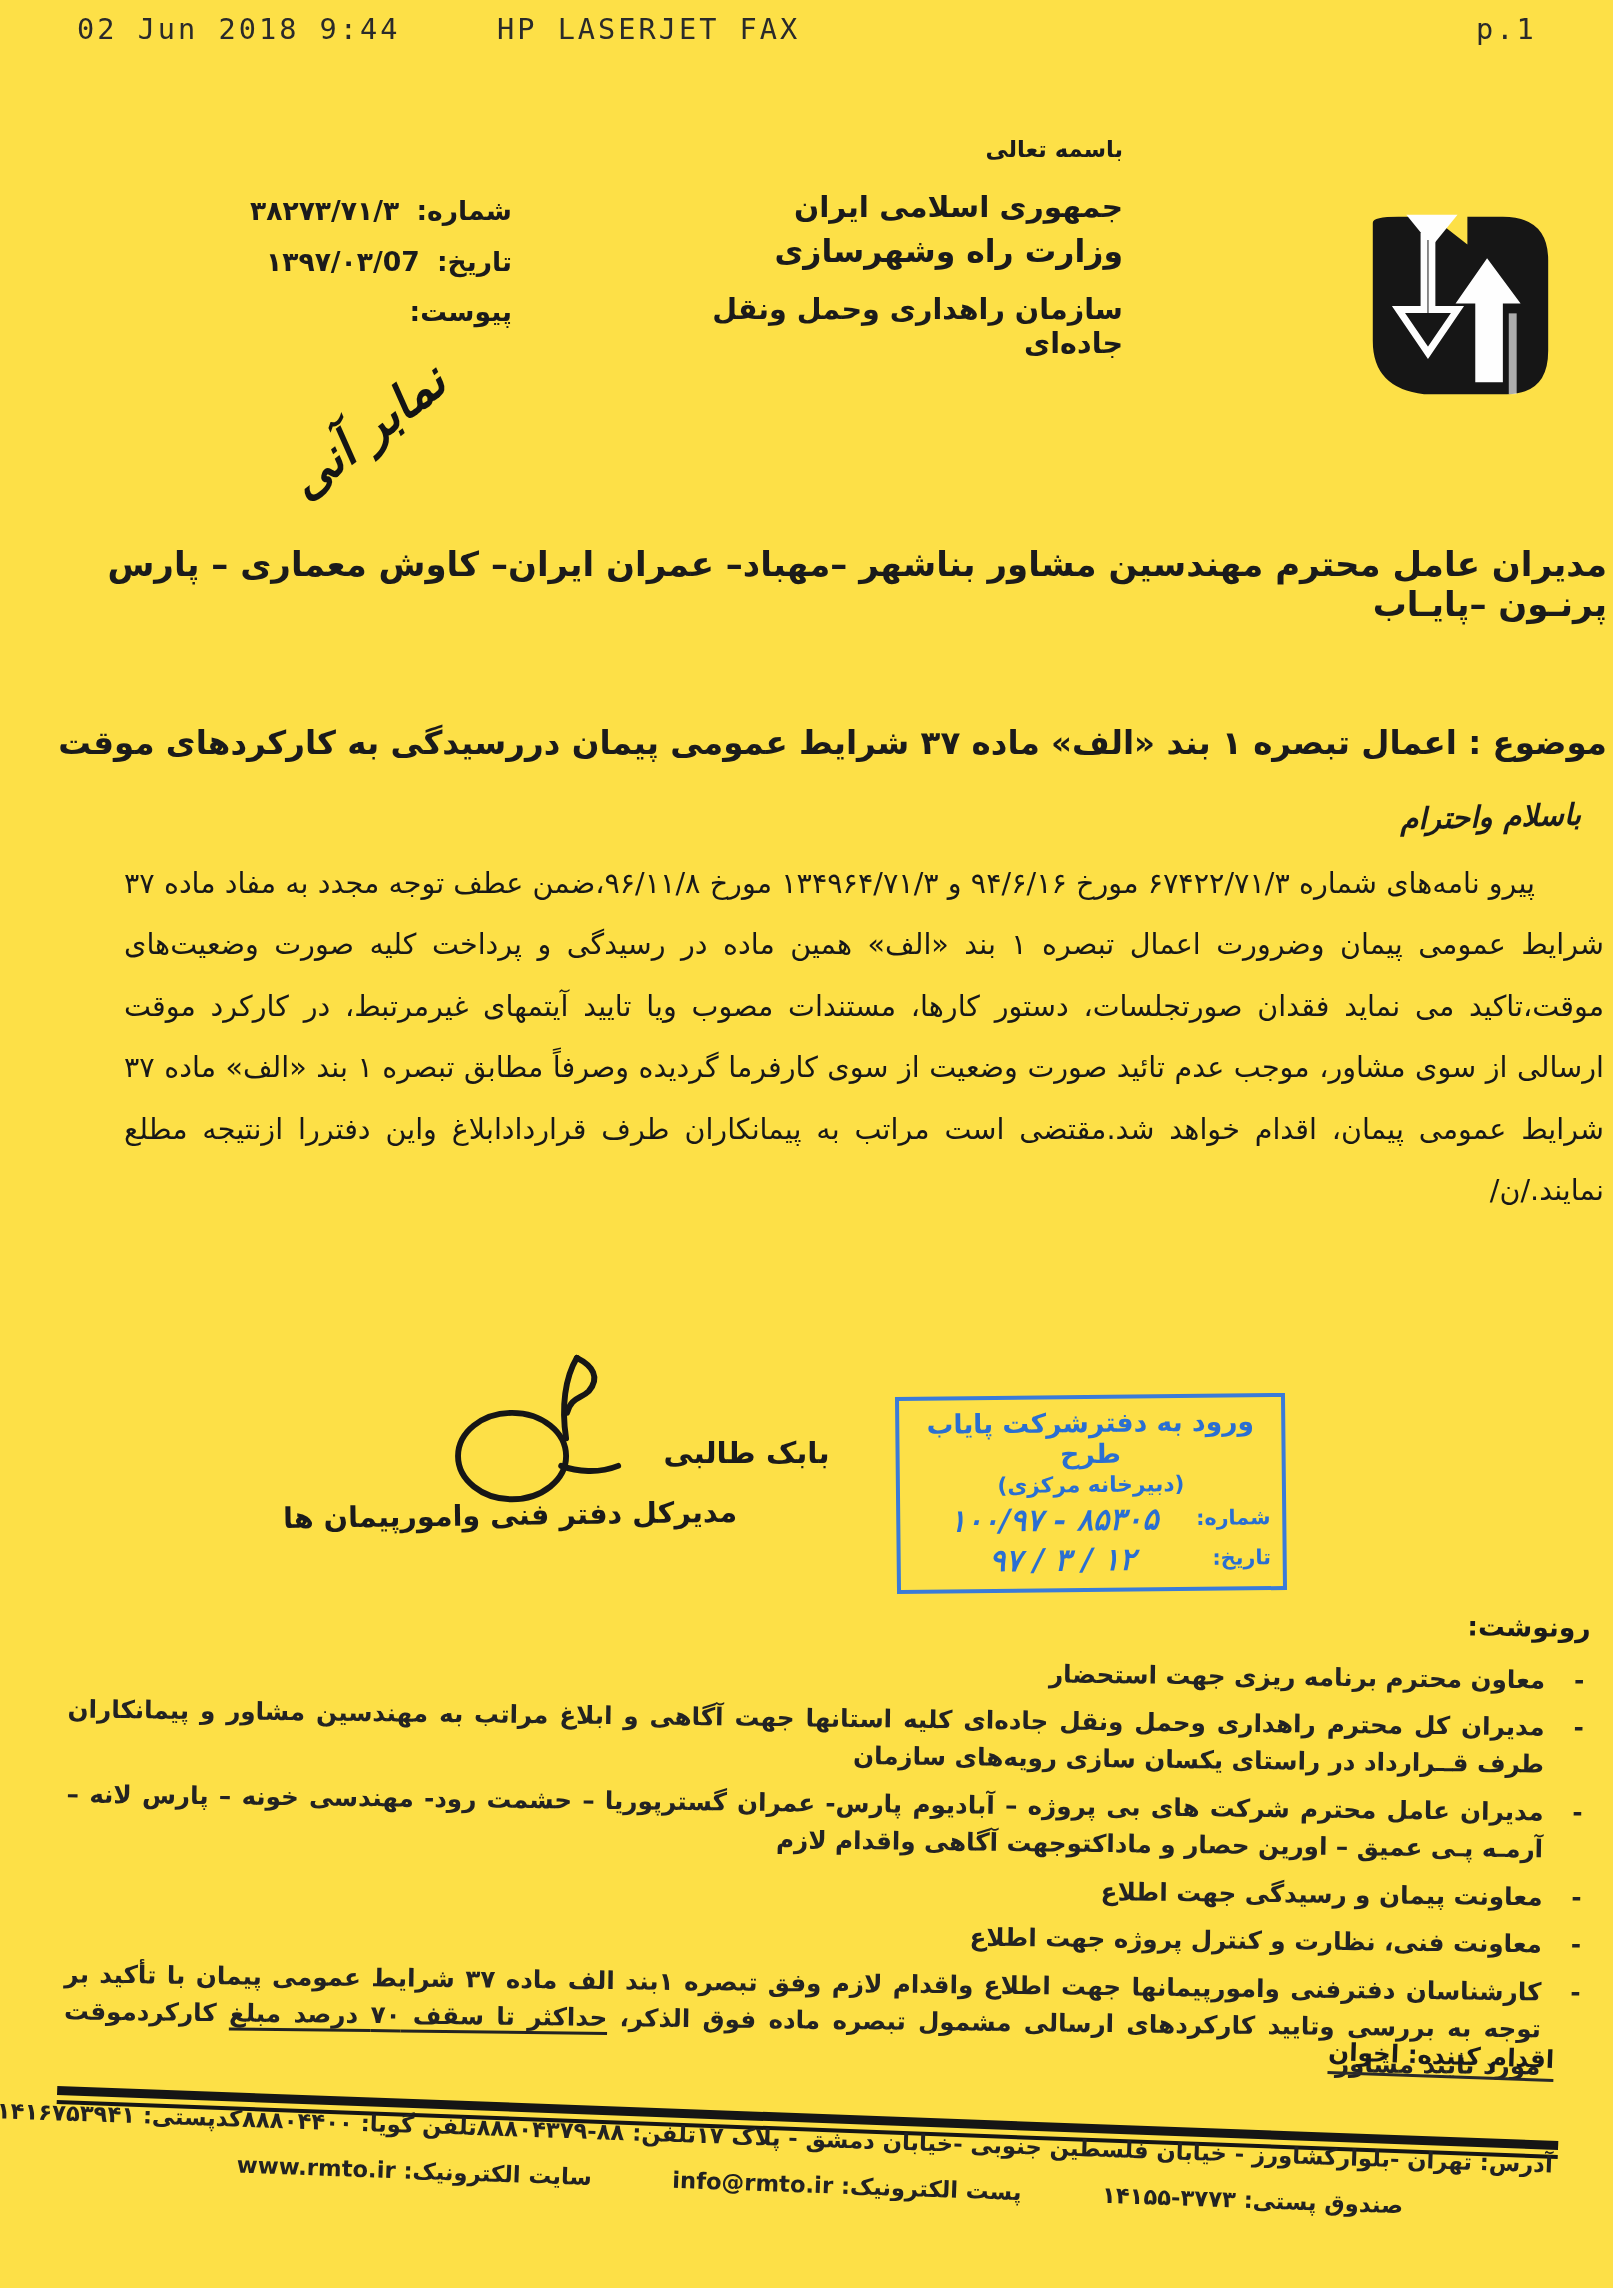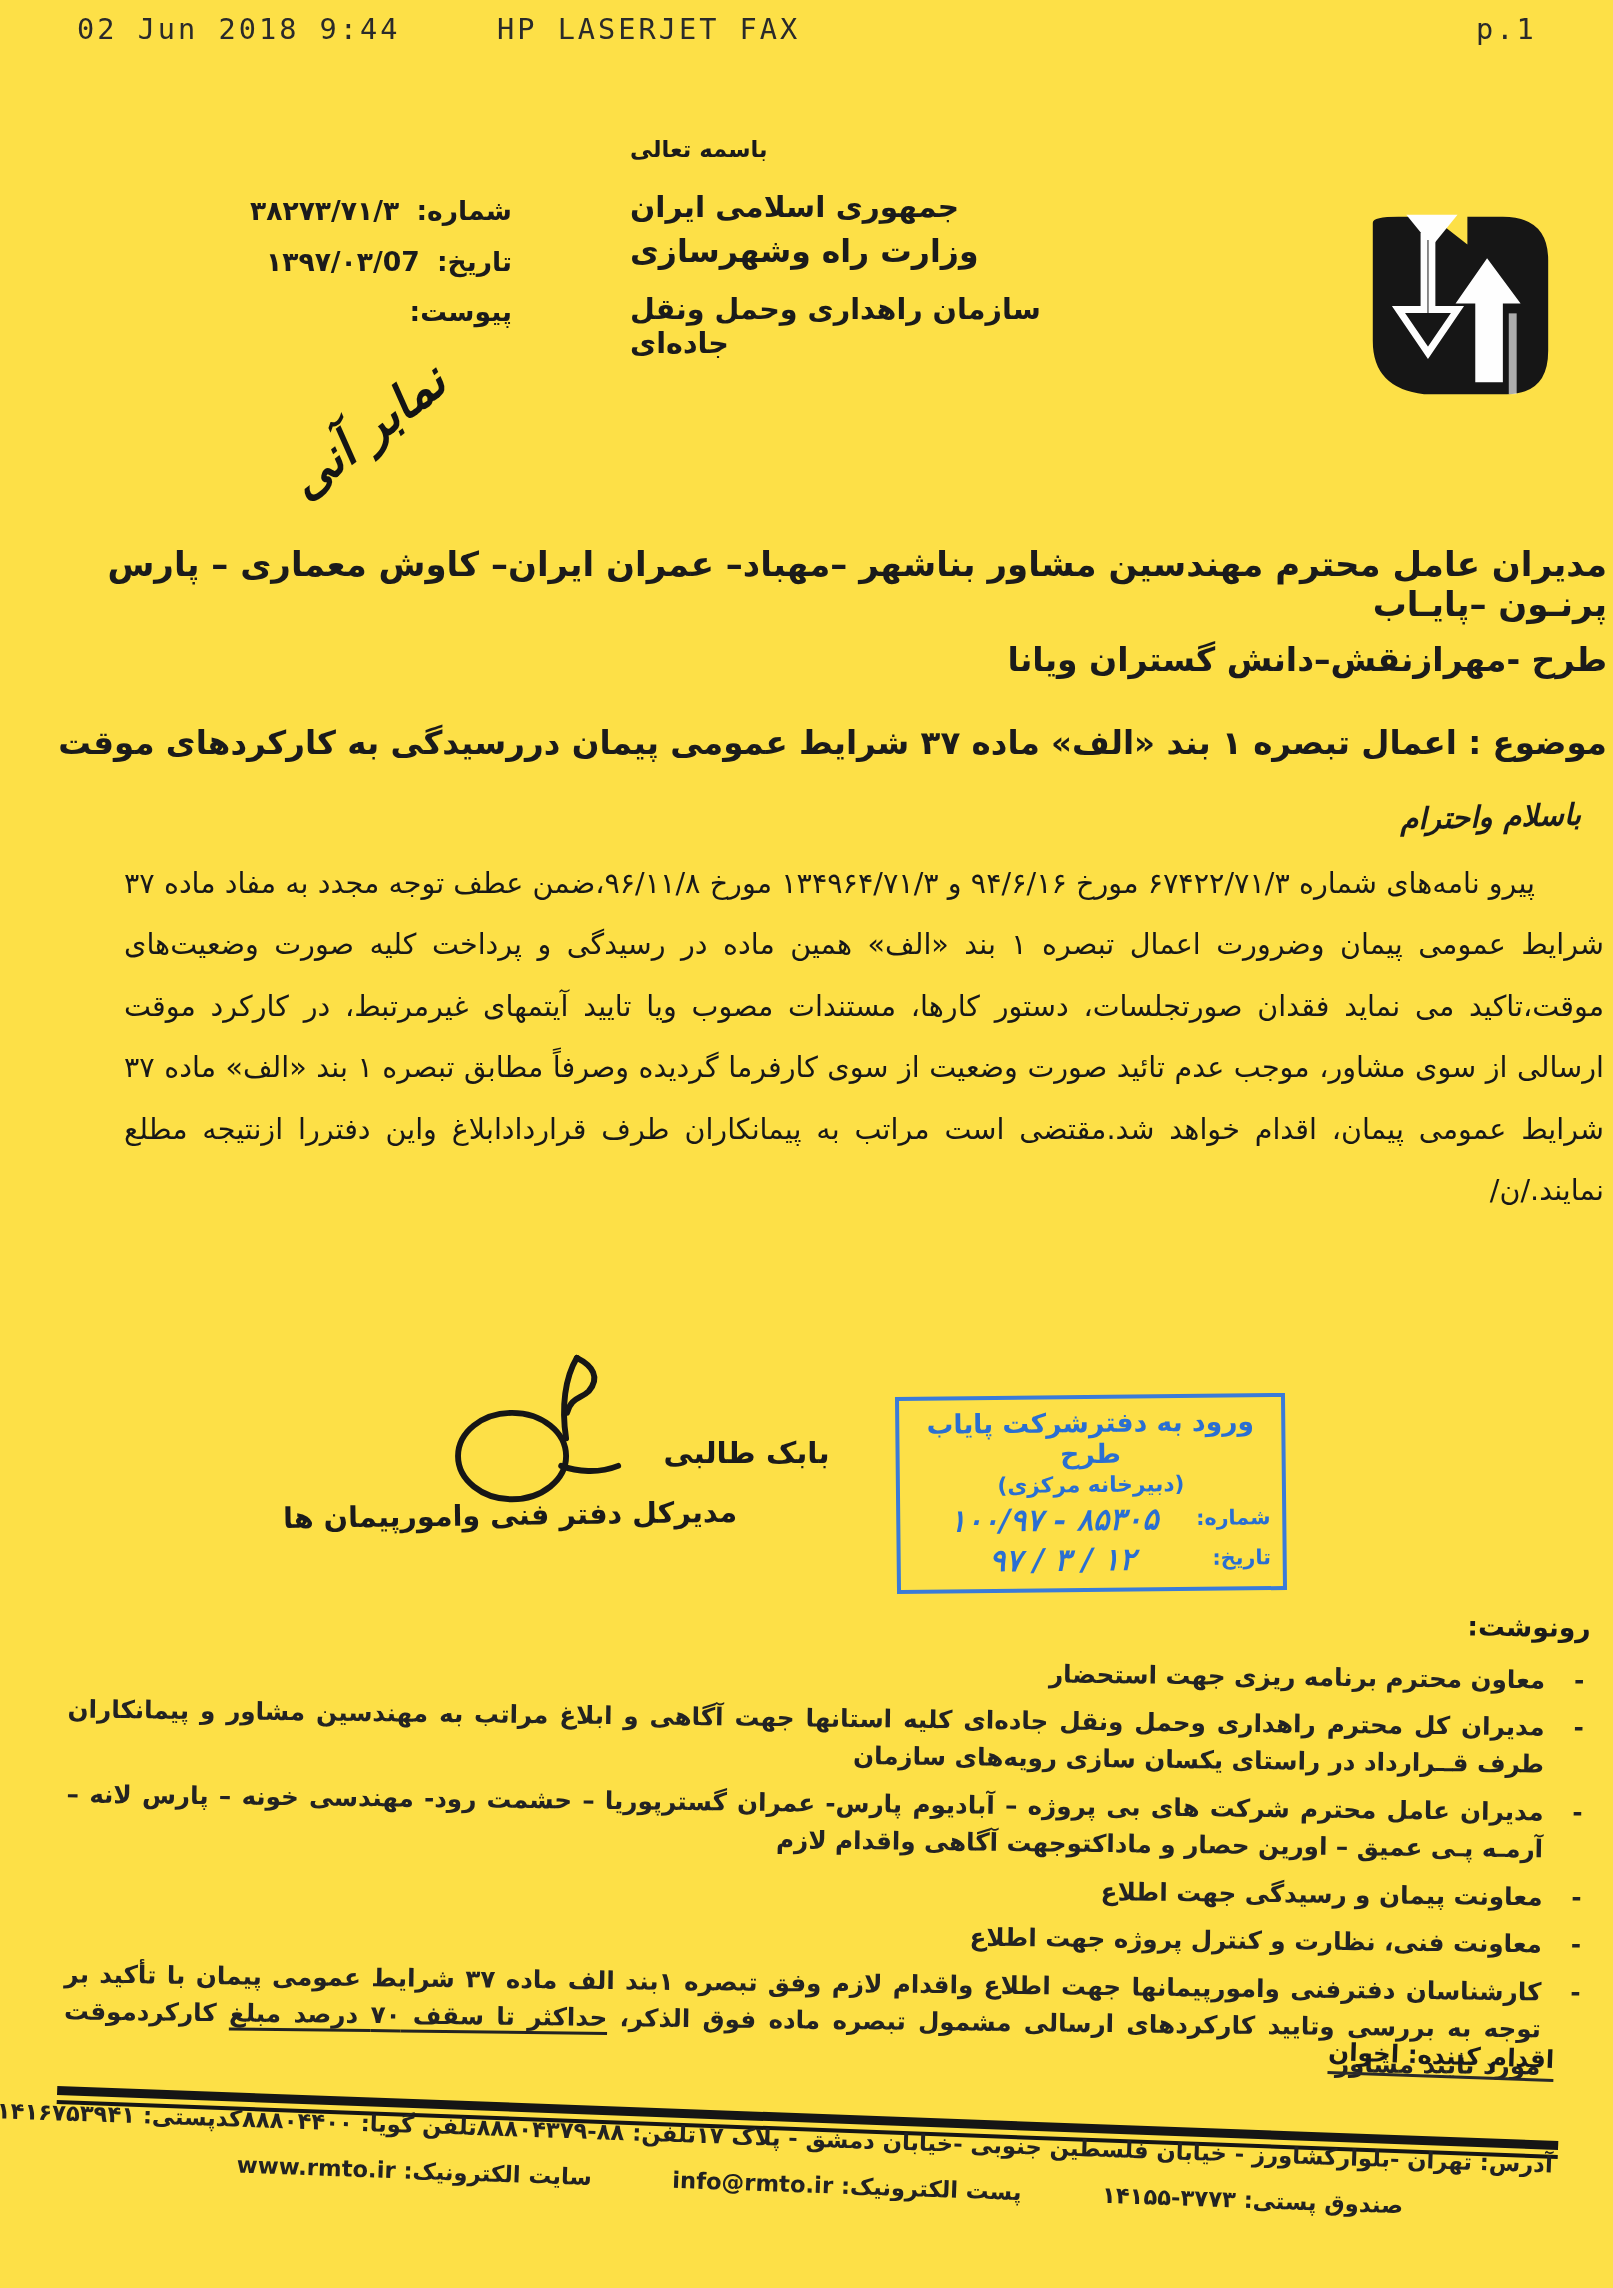--- a/index.html
+++ b/index.html
@@ -5,21 +5,21 @@
   html,body{margin:0;padding:0;background:#e8e8e8;}
   .page{position:relative;width:1614px;height:2288px;background:#fde047;
         font-family:"DejaVu Sans",sans-serif;color:#1b1b1b;overflow:hidden;margin:0 auto;}
   
   .faxline{position:absolute;top:11.8px;left:0;width:100%;height:39px;
            font-family:"DejaVu Sans Mono",monospace;font-size:28.6px;letter-spacing:3px;color:#2a2a2a;}
   .fax-ts{position:absolute;left:77px;top:0;}
   .fax-dev{position:absolute;left:497px;top:0;}
   .fax-pg{position:absolute;left:1476px;top:0;}
   
-  .letterhead{position:absolute;top:136px;left:630px;width:493px;text-align:left;direction:rtl;}
+  .letterhead{position:absolute;top:136px;left:630px;width:493px;text-align:right;direction:rtl;}
   .lh-bism{font-size:22.7px;font-weight:bold;}
   .lh-country{font-size:29.6px;font-weight:bold;margin-top:27.6px;}
   .lh-ministry{font-size:31.5px;font-weight:bold;margin-top:9px;}
   .lh-org{font-size:28.6px;font-weight:bold;margin-top:23.6px;}
   
   .refs{position:absolute;top:195px;left:126px;width:386px;direction:rtl;font-size:26.6px;font-weight:bold;}
   .ref-row{margin-bottom:19.7px;text-align:right;white-space:nowrap;}
   .ref-value{margin-right:7.9px;margin-left:40px;}
   .num{direction:ltr;unicode-bidi:isolate;}
   
@@ -117,21 +117,20 @@
       <path d="M62 42 L62 116 L36 116 L66 160 L96 116 L70 116 L70 42 Z" transform="translate(4,0)"></path>
     </g>
     <path d="M130 64 L98 110 L118 110 L118 190 L146 190 L146 110 L164 110 Z" fill="#fefefe"></path>
     <rect x="152" y="120" width="8" height="82" fill="#fefefe" opacity="0.65"></rect>
   </svg>
 
   <div class="handnote">نمابر آنی</div>
 
   <div class="recipients">
     <div class="recip-line1">مدیران عامل محترم مهندسین مشاور بناشهر –مهباد– عمران ایران– کاوش معماری – پارس پرنـون –پایـاب</div>
-    <div class="recip-line2">طرح -مهرازنقش–دانش گستران ویانا</div>
   </div>
 
   <div class="subject">موضوع : اعمال تبصره ۱ بند «الف» ماده ۳۷ شرایط عمومی پیمان دررسیدگی به کارکردهای موقت</div>
 
   <div class="salutation">باسلام واحترام</div>
 
   <p class="body">پیرو نامه‌های شماره ۶۷۴۲۲/۷۱/۳ مورخ ۹۴/۶/۱۶ و ۱۳۴۹۶۴/۷۱/۳ مورخ ۹۶/۱۱/۸،ضمن عطف توجه مجدد به مفاد ماده ۳۷ شرایط عمومی پیمان وضرورت اعمال تبصره ۱ بند «الف» همین ماده در رسیدگی و پرداخت کلیه صورت وضعیت‌های موقت،تاکید می نماید فقدان صورتجلسات، دستور کارها، مستندات مصوب ویا تایید آیتمهای غیرمرتبط، در کارکرد موقت ارسالی از سوی مشاور، موجب عدم تائید صورت وضعیت از سوی کارفرما گردیده وصرفاً مطابق تبصره ۱ بند «الف» ماده ۳۷ شرایط عمومی پیمان، اقدام خواهد شد.مقتضی است مراتب به پیمانکاران طرف قراردادابلاغ واین دفتررا ازنتیجه مطلع نمایند./ن/</p>
 
   <svg class="sig-svg" viewBox="0 0 200 170" xmlns="http://www.w3.org/2000/svg">
     <g fill="none" stroke="#161616" stroke-width="6" stroke-linecap="round">

